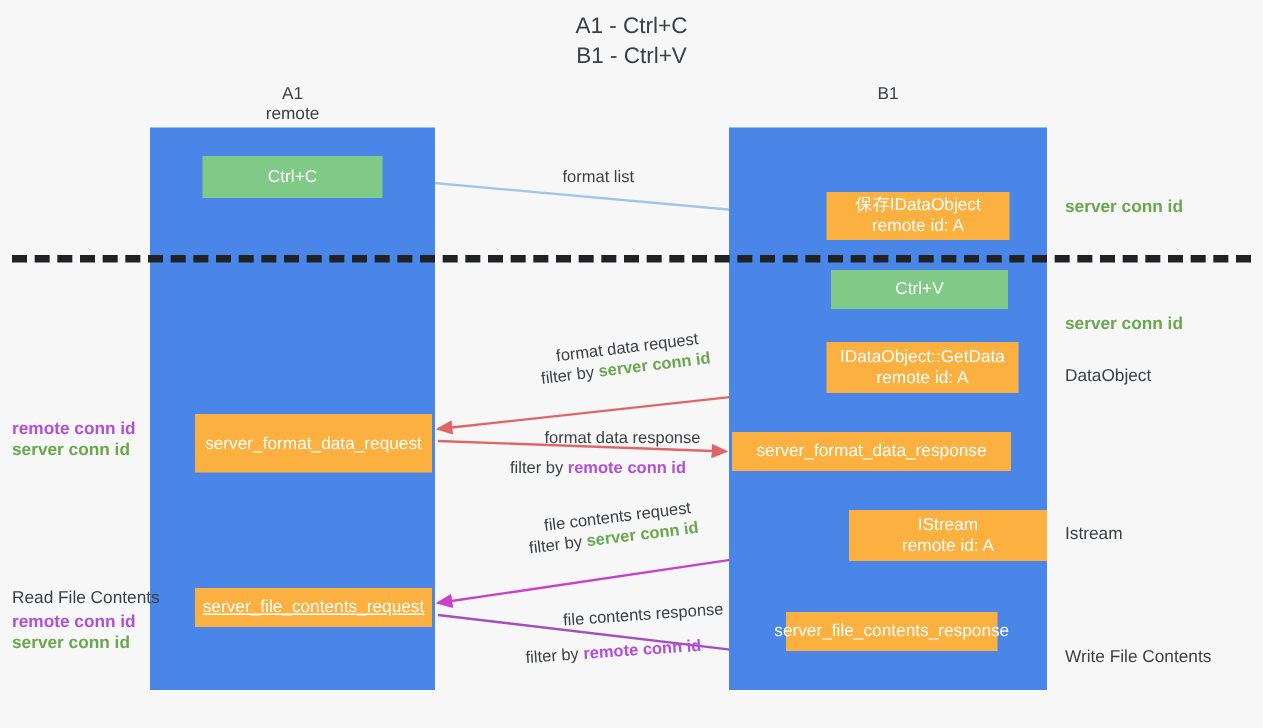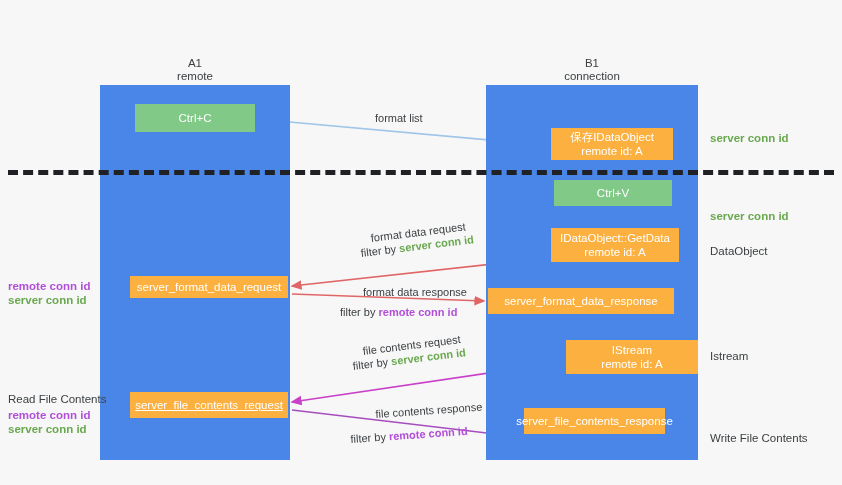--- a/index.html
+++ b/index.html
@@ -71,21 +71,21 @@
   .node.green  { background: #80c987; }
   .node.orange { background: #fbb040; }
   .node .l2 { display: block; }
 
   #node-ctrl-c   { left: 135px; top: 104px; width: 120px; height: 28px; }
   #node-save-ido { left: 551px; top: 128px; width: 122px; height: 32px; text-align: center; }
   #node-ctrl-v   { left: 554px; top: 180px; width: 118px; height: 26px; }
   #node-getdata  { left: 551px; top: 228px; width: 128px; height: 34px; }
   #node-istream  { left: 566px; top: 340px; width: 132px; height: 34px; }
 
-  #node-sfdreq   { left: 130px; top: 276px; width: 158px; height: 22px; }
+  #node-sfdreq   { left: 130px; top: 276px; width: 158px; height: 39px; }
   #node-sfdresp  { left: 488px; top: 288px; width: 186px; height: 26px; }
   #node-sfcreq   { left: 130px; top: 392px; width: 158px; height: 26px; text-decoration: underline; }
   #node-sfcresp  { left: 524px; top: 408px; width: 141px; height: 26px; }
 
   
   .side-note {
     font-size: 11.5px;
     line-height: 15px;
     color: #3c4043;
     white-space: nowrap;
@@ -161,32 +161,33 @@
   <line x1="548" y1="258" x2="292" y2="286" stroke="#e06666" stroke-width="1.6" marker-end="url(#ah-red)"></line>
 
   <line x1="292" y1="294" x2="484" y2="301" stroke="#e06666" stroke-width="1.6" marker-end="url(#ah-red)"></line>
 
   <line x1="563" y1="362" x2="292" y2="402" stroke="#c940c9" stroke-width="1.6" marker-end="url(#ah-magenta)"></line>
 
   <line x1="292" y1="410" x2="520" y2="437" stroke="#a64dbd" stroke-width="1.6" marker-end="url(#ah-purple)"></line>
 </svg>
 
 <div class="abs" id="title-block">
+  <div>A1 - Ctrl+C</div>
+  <div>B1 - Ctrl+V</div>
 </div>
 
 <div class="abs lane" id="lane-a"></div>
 <div class="abs lane" id="lane-b"></div>
 
 <div class="abs lane-header" id="lane-a-header">
   <div>A1</div>
   <div>remote</div>
 </div>
 <div class="abs lane-header" id="lane-b-header">
   <div>B1</div>
-  <div>connection</div>
 </div>
 
 <div class="abs" id="divider"></div>
 
 <div class="abs node green" id="node-ctrl-c">
   <span>Ctrl+C</span>
 </div>
 
 <div class="abs node orange" id="node-save-ido">
   <span>保存IDataObject</span>

